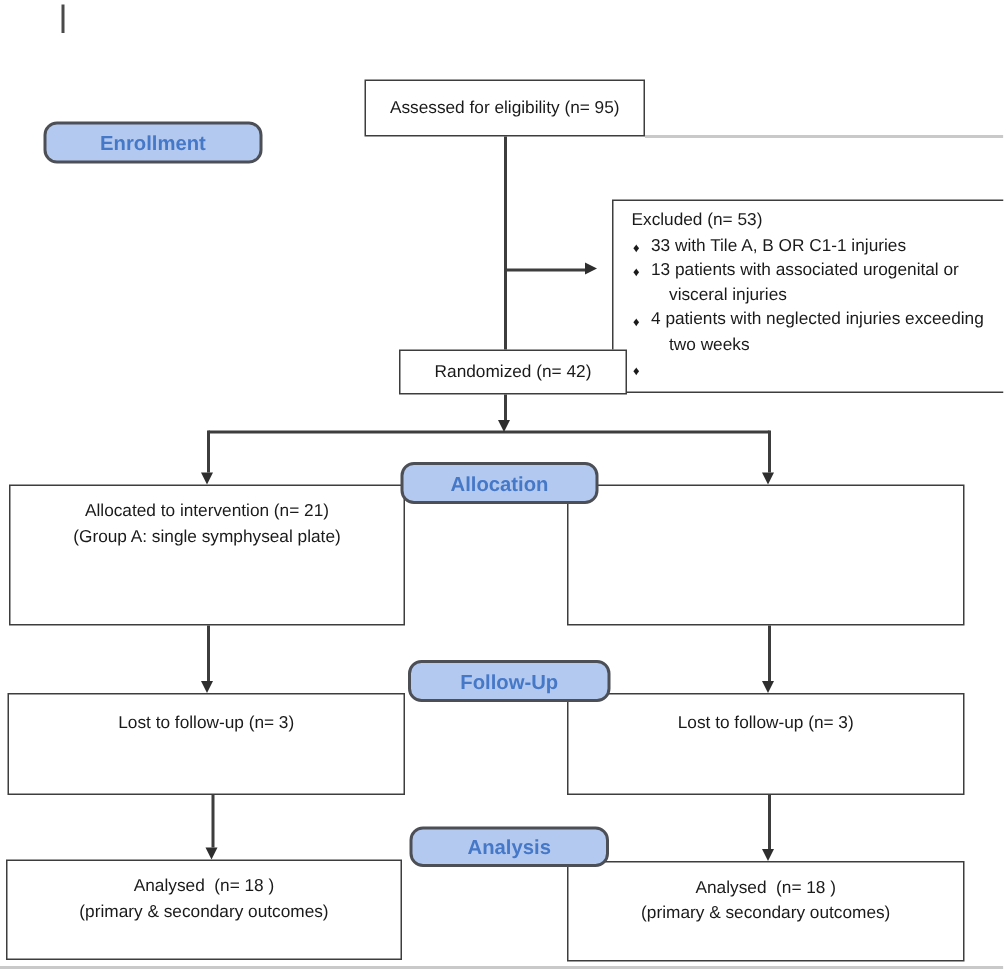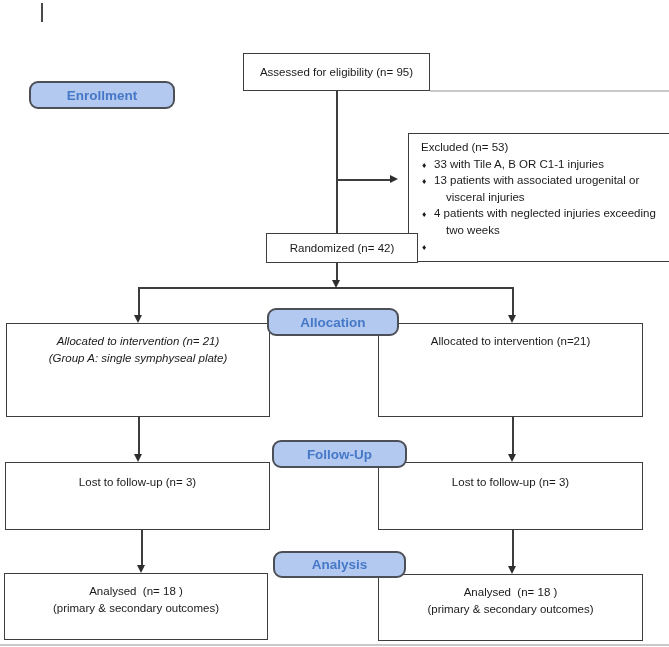--- a/index.html
+++ b/index.html
@@ -96,26 +96,25 @@
   <div class="hline" style="left:139px;top:287px;width:374px;"></div>
   <div class="vline" style="left:138px;top:287px;height:28px;"></div>
   <div class="arrow-down" style="left:134px;top:315px;"></div>
   <div class="vline" style="left:512px;top:287px;height:28px;"></div>
   <div class="arrow-down" style="left:508px;top:315px;"></div>
 
   <div class="stage" style="left:252px;top:308px;width:132px;height:28px;">
     <span>Allocation</span>
   </div>
 
-  <div class="box toppad" style="left:6px;top:323px;width:264px;height:94px;font-style:italic;">
+  <div class="box toppad" style="left:6px;top:323px;width:264px;height:94px;">
     <div>Allocated to intervention (n= 21)</div>
     <div>(Group A: single symphyseal plate)</div>
   </div>
   <div class="box toppad" style="left:378px;top:323px;width:265px;height:94px;">
-    <div>Allocated to intervention (n=21)</div>
   </div>
 
   <div class="vline" style="left:138px;top:417px;height:37px;"></div>
   <div class="arrow-down" style="left:134px;top:454px;"></div>
   <div class="vline" style="left:512px;top:417px;height:37px;"></div>
   <div class="arrow-down" style="left:508px;top:454px;"></div>
 
   <div class="stage" style="left:257px;top:440px;width:135px;height:28px;text-align:center;">
     <span>Follow-Up</span>
   </div>

